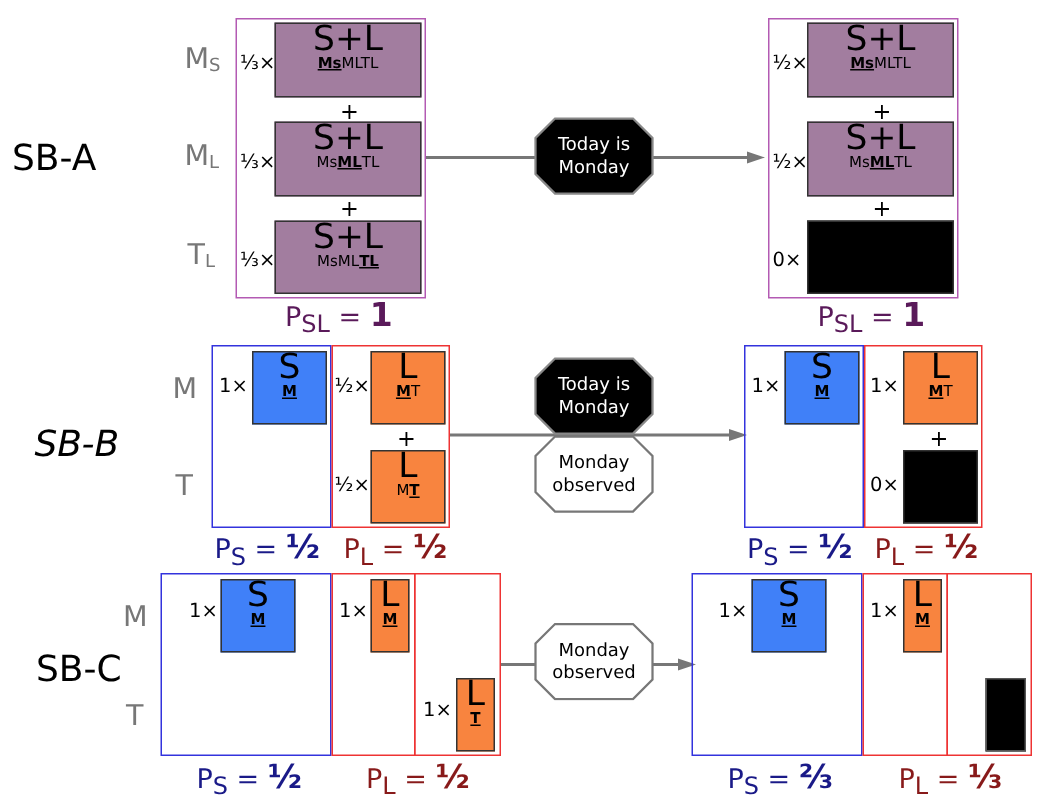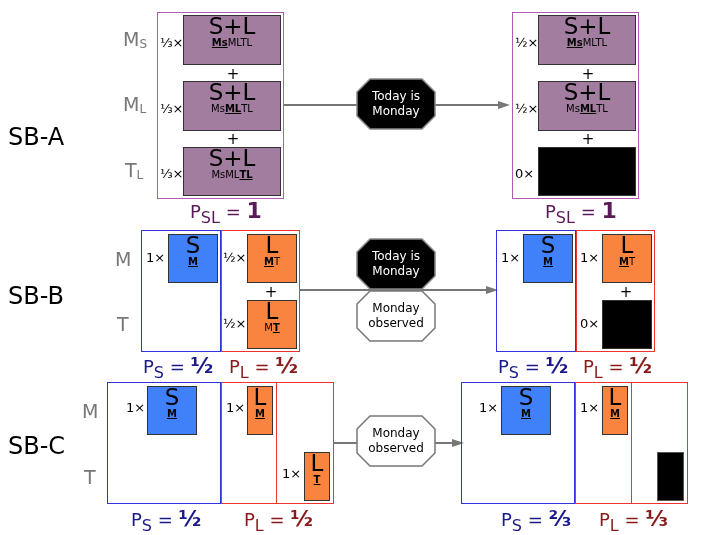--- a/index.html
+++ b/index.html
@@ -30,23 +30,23 @@
   .prob sub{font-size:16px;}
   .line{position:absolute;height:2px;background:#777;}
   .arrowhead{position:absolute;width:0;height:0;border-top:4px solid transparent;border-bottom:4px solid transparent;border-left:12px solid #777;}
   .oct{position:absolute;display:flex;align-items:center;justify-content:center;text-align:center;font-size:12px;line-height:15px;}
   .oct svg{position:absolute;left:0;top:0;}
   .oct span{position:relative;}
 </style>
 </head>
 <body>
 
-<div class="abs sb" style="left:8px;top:91px;margin-top:32px;">SB-A</div>
-<div class="abs sb" style="left:8px;top:282px;">SB-B</div>
-<div class="abs sb" style="left:8px;top:432px;">SB-C</div>
+<div class="abs sb" style="left:8px;top:91px;">SB-A</div>
+<div class="abs sb" style="left:23px;top:282px;font-style:italic;">SB-B</div>
+<div class="abs sb" style="left:24px;top:432px;">SB-C</div>
 
 <div class="abs rowlab" style="left:123px;top:28px;"><span>M</span><sub>S</sub></div>
 <div class="abs rowlab" style="left:123px;top:93px;"><span>M</span><sub>L</sub></div>
 <div class="abs rowlab" style="left:125px;top:159px;"><span>T</span><sub>L</sub></div>
 
 <div class="frame purple" style="left:157px;top:12px;width:127px;height:187px;"></div>
 <div class="abs coef" style="left:160px;top:35px;">⅓×</div>
 <div class="box sl" style="left:183px;top:15px;width:98px;height:50px;">
   <div class="big">S+L</div>
   <div class="small"><span></span><b>Ms</b><span>MLTL</span></div>
@@ -192,14 +192,14 @@
 <div class="box s" style="left:501px;top:386px;width:50px;height:49px;">
   <div class="big">S</div>
   <div class="small"><b>M</b></div>
 </div>
 <div class="abs coef" style="left:580px;top:400px;">1×</div>
 <div class="box l" style="left:602px;top:386px;width:26px;height:49px;">
   <div class="big">L</div>
   <div class="small"><b>M</b></div>
 </div>
 <div class="box blk" style="left:657px;top:452px;width:27px;height:49px;border-color:#555;"></div>
-<div class="abs prob b" style="left:501px;top:506px;"><span>P</span><sub>S</sub><span style="white-space:pre"> = </span><span class="val">⅔</span></div>
+<div class="abs prob b" style="left:485px;top:506px;"><span>P</span><sub>S</sub><span style="white-space:pre"> = </span><span class="val">⅔</span></div>
 <div class="abs prob r" style="left:599px;top:506px;"><span>P</span><sub>L</sub><span style="white-space:pre"> = </span><span class="val">⅓</span></div>
 
 </body></html>

